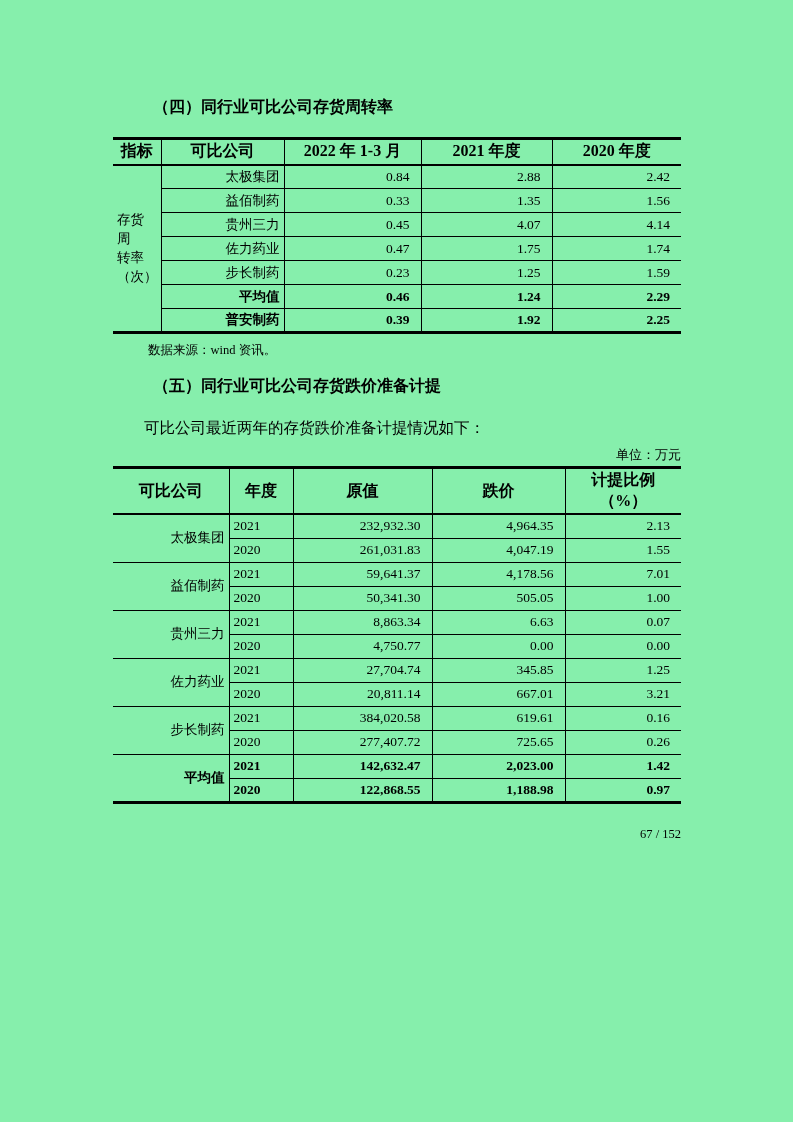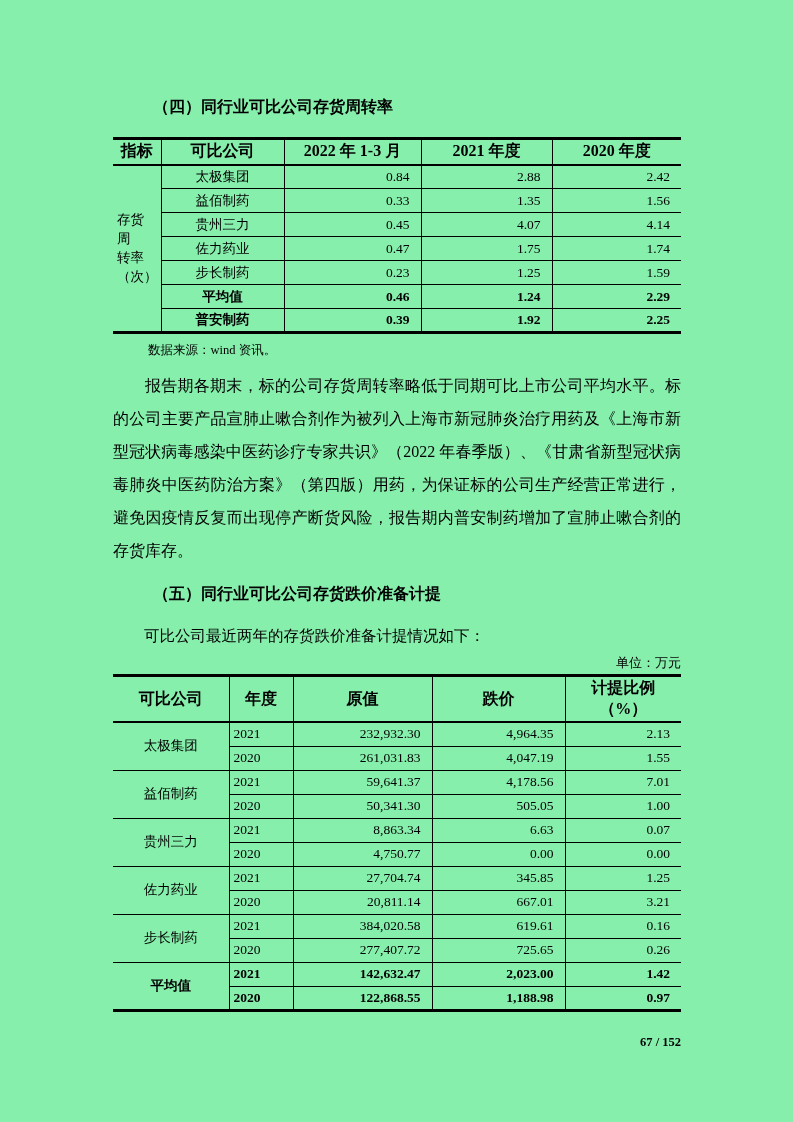--- a/index.html
+++ b/index.html
@@ -37,40 +37,40 @@
     overflow: hidden;
   }
   .doc-table th {
     font-size: 16px; font-weight: bold; text-align: center;
     height: 26px; border-bottom: 2px solid #000;
   }
   .doc-table td { height: 24px; }
   .doc-table th:first-child, .doc-table td.edge-l { border-left: 0; }
   .doc-table th:last-child,  .doc-table td:last-child { border-right: 0; }
   .doc-table td.ind { line-height: 19px; font-size: 13.5px; }
-  .doc-table td.co  { text-align: center; margin-top: 24px; }
+  .doc-table td.co  { text-align: right; margin-top: 24px; }
   .doc-table td.yr  { text-align: left; }
   .doc-table td.num { text-align: right; padding-right: 11px; }
   .doc-table td.b   { font-weight: bold; }
 
   .source-note {
     font-size: 12.5px; line-height: 17px; margin: 8px 0 0 0;
     padding-left: 35px;
   }
   .body-para {
     font-size: 16px; line-height: 33px; margin: 10px 0 0 0;
     text-align: justify; text-indent: 2em;
   }
   .unit-note {
     font-size: 13px; line-height: 17px; margin: 8px 0 0 0;
     text-align: right;
   }
   .table-2 { margin-top: 3px; }
   .page-number {
-    font-size: 12.5px; font-weight: bold; line-height: 16px;
+    font-size: 12.5px; font-weight: normal; line-height: 16px;
     margin: 22px 0 0 0; text-align: right;
   }
 </style>
 </head>
 <body>
 
 <div class="page">
   <div class="content">
 
     <p class="heading heading-4">（四）同行业可比公司存货周转率</p>
@@ -135,21 +135,20 @@
             <td class="co b">普安制药</td>
             <td class="num b">0.39</td>
             <td class="num b">1.92</td>
             <td class="num b">2.25</td>
           </tr>
         </tbody>
     </table>
 
     <p class="source-note">数据来源：wind 资讯。</p>
 
-    <p class="body-para">报告期各期末，标的公司存货周转率略低于同期可比上市公司平均水平。标的公司主要产品宣肺止嗽合剂作为被列入上海市新冠肺炎治疗用药及《上海市新型冠状病毒感染中医药诊疗专家共识》（2022 年春季版）、《甘肃省新型冠状病毒肺炎中医药防治方案》（第四版）用药，为保证标的公司生产经营正常进行，避免因疫情反复而出现停产断货风险，报告期内普安制药增加了宣肺止嗽合剂的存货库存。</p>
 
     <p class="heading heading-5">（五）同行业可比公司存货跌价准备计提</p>
 
     <p class="intro">可比公司最近两年的存货跌价准备计提情况如下：</p>
 
     <p class="unit-note">单位：万元</p>
 
     <table class="doc-table table-2">
       <colgroup>
         <col style="width:116px">

